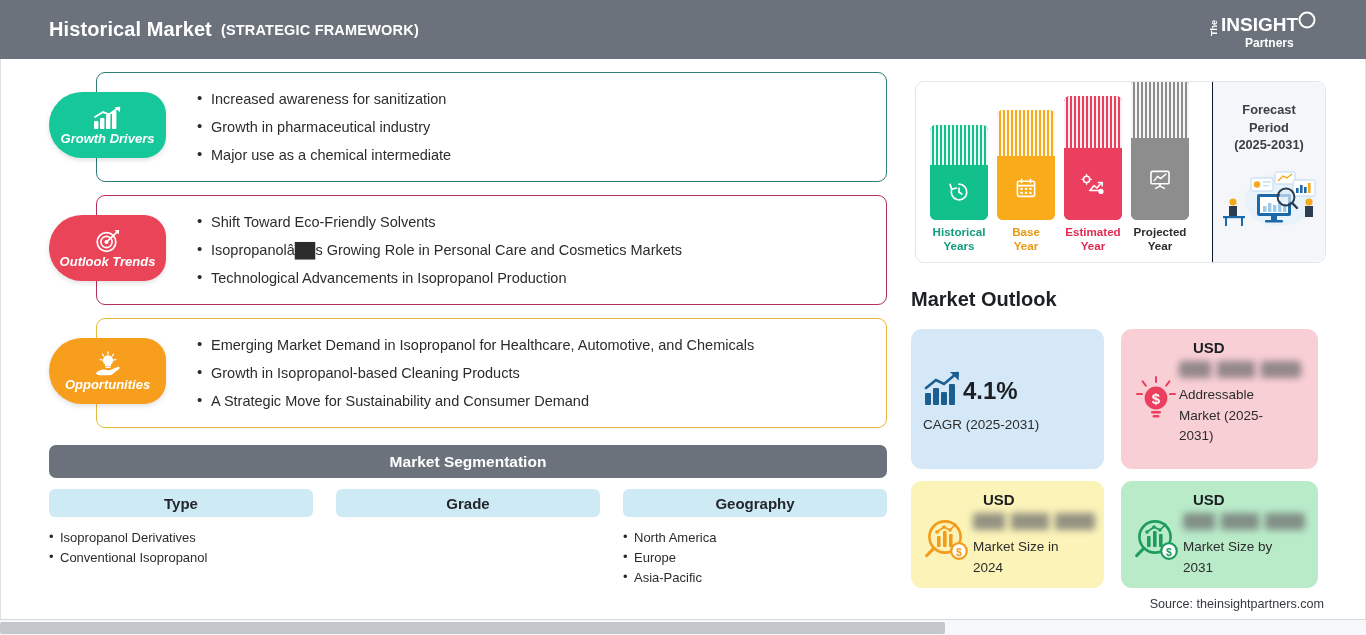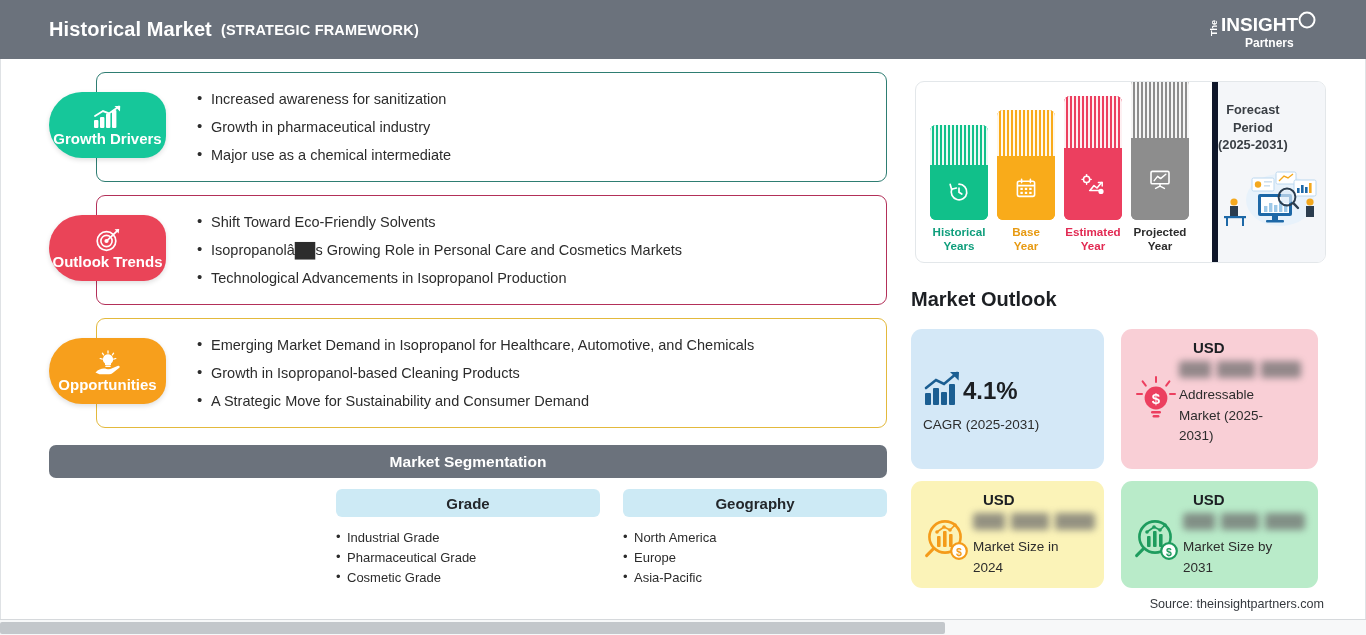--- a/index.html
+++ b/index.html
@@ -32,21 +32,21 @@
   .bullets li { list-style: none; font-size: 14.5px; color: #2c2c2c; line-height: 28px; position: relative; padding-left: 14px; white-space: nowrap; }
   .bullets li:before { content: "\2022"; position: absolute; left: 0; top: -1px; font-size: 15px; color: #2c2c2c; }
 
   
   .badge {
     position: absolute; width: 117px; height: 66px; border-radius: 33px 22px 22px 33px;
     display: flex; flex-direction: column; align-items: center; justify-content: center;
     color: #fff; box-shadow: 0 2px 5px rgba(0,0,0,.13);
   }
   .badge .bicon { height: 26px; display: flex; align-items: flex-end; }
-  .badge .blabel { font-size: 15px; font-weight: bold; margin-top: 1px; white-space: nowrap; }
+  .badge .blabel { font-size: 13px; font-weight: bold; margin-top: 1px; white-space: nowrap; font-style: italic; }
   .badge.growth { left: 49px; top: 33px;  background: #16c79a; }
   .badge.trends { left: 49px; top: 156px; background: #ea4458; }
   .badge.opport { left: 49px; top: 279px; background: #f79f1c; }
 
   
   .seg-title {
     position: absolute; left: 49px; top: 386px; width: 838px; height: 33px;
     background: #6b727c; border-radius: 7px; color: #fff;
     font-size: 15.5px; font-weight: bold; display: flex; align-items: center; justify-content: center;
   }
@@ -74,22 +74,22 @@
   .barwrap { position: absolute; bottom: 22px; width: 58px; text-align: center; }
   .baryr { position: absolute; width: 100%; text-align: center; font-size: 13.5px; font-weight: bold; }
   .bar { position: absolute; left: 0; width: 58px; border-radius: 6px; overflow: hidden; }
   .bar .stripe { height: 42%; width: 100%;
     background-image: repeating-linear-gradient(90deg, rgba(255,255,255,.92) 0 2px, transparent 2px 4px); }
   .bar .solid { height: 58%; width: 100%; display:flex; align-items:center; justify-content:center; }
   .barlbl { position: absolute; left: -6px; width: 70px; text-align: center; font-size: 11.6px; font-weight: bold; line-height: 13.5px; }
 
   .fp-right {
     position: absolute; right: 0; top: 0; width: 113px; height: 182px;
-    background: #f4f6f9; border-left: 6px solid #0f172a;
-    display: flex; flex-direction: column; align-items: flex-start;
+    background: #f4f6f9; border-left: 1px solid #0f172a;
+    display: flex; flex-direction: column; align-items: center;
   }
   .fp-right .fl { font-size: 12.8px; font-weight: bold; color: #3a3f45; text-align: center; line-height: 17.5px; margin-top: 19px; }
 
   .outlook-title { position: absolute; left: 6px; top: 229px; font-size: 20px; font-weight: bold; color: #1c1f23; }
 
   .ocard { position: absolute; border-radius: 11px; padding: 10px 12px; }
   .ocard.cagr  { left: 6px;   top: 270px; width: 193px; height: 140px; background: #d4e8f7; }
   .ocard.addr  { left: 216px; top: 270px; width: 197px; height: 140px; background: #f9cfd6; }
   .ocard.ms24  { left: 6px;   top: 422px; width: 193px; height: 107px; background: #fbf3b8; }
   .ocard.ms31  { left: 216px; top: 422px; width: 197px; height: 107px; background: #b9ebc9; }
@@ -194,28 +194,30 @@
           <path d="M15 4.3 a5.1 5.1 0 0 1 3 9.2 v1.6 h-6 v-1.6 a5.1 5.1 0 0 1 3 -9.2 z" fill="#fff"></path>
           <rect x="12.3" y="15.6" width="5.4" height="1.5" rx=".7" fill="#fff"></rect>
           <path d="M2.5 22.5 c3.5 -3.6 7.2 -4.4 11 -3.6 c2 .4 3.6 .4 5.1 -.3 l6.5 -2.8 c1.2 -.5 2.2 1.1 1.2 2 l-6.6 5.2 c-1 .8 -2.2 1.2 -3.5 1.2 H6.4 z" fill="#fff"></path>
         </svg>
       </span>
       <span class="blabel">Opportunities</span>
     </div>
 
     <div class="seg-title">Market Segmentation</div>
 
+    <div class="seg-col c1">
+      <div class="sc-head">Type</div>
+      <ul>
+        <li>Isopropanol Derivatives</li>
+        <li>Conventional Isopropanol</li>
+      </ul>
+    </div>
 
     <div class="seg-col c2">
       <div class="sc-head">Grade</div>
-      <ul>
-        <li>Industrial Grade</li>
-        <li>Pharmaceutical Grade</li>
-        <li>Cosmetic Grade</li>
-      </ul>
     </div>
 
     <div class="seg-col c3">
       <div class="sc-head">Geography</div>
       <ul>
         <li>North America</li>
         <li>Europe</li>
         <li>Asia-Pacific</li>
       </ul>
     </div>

